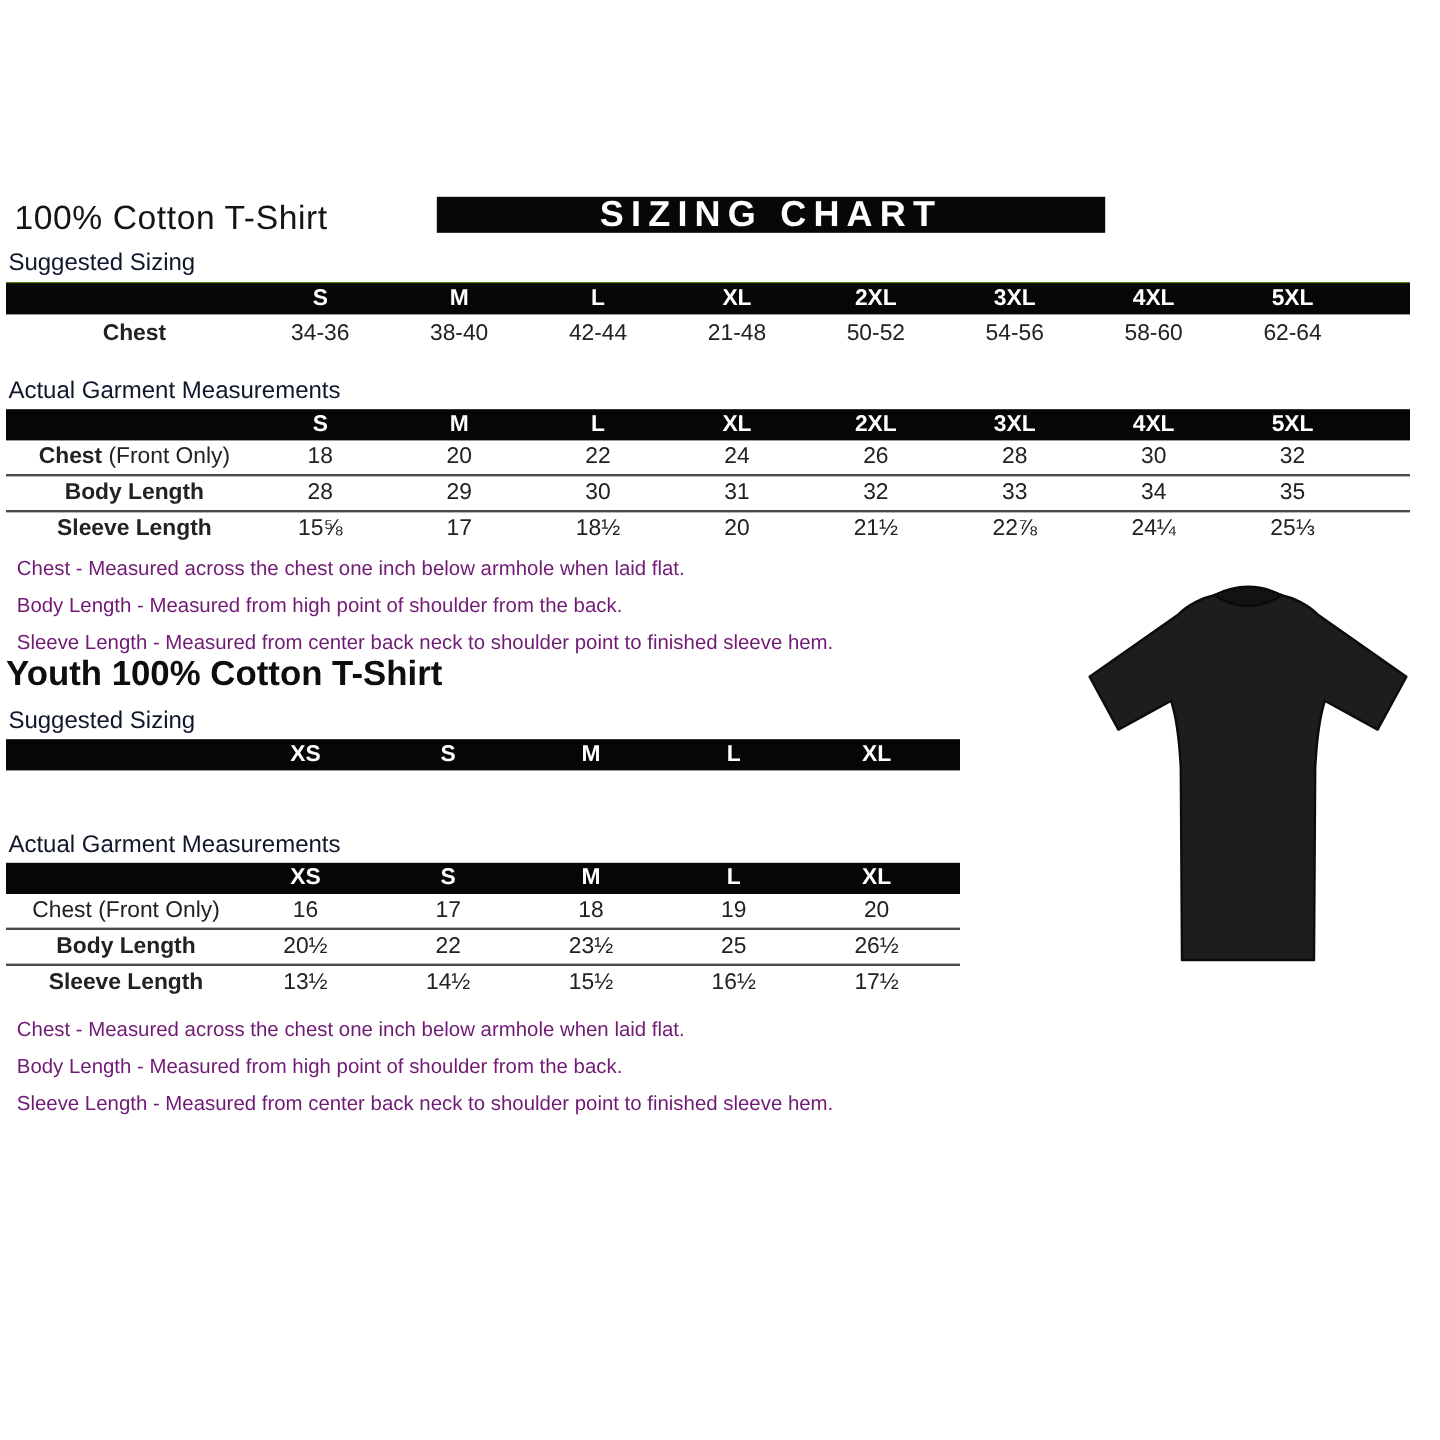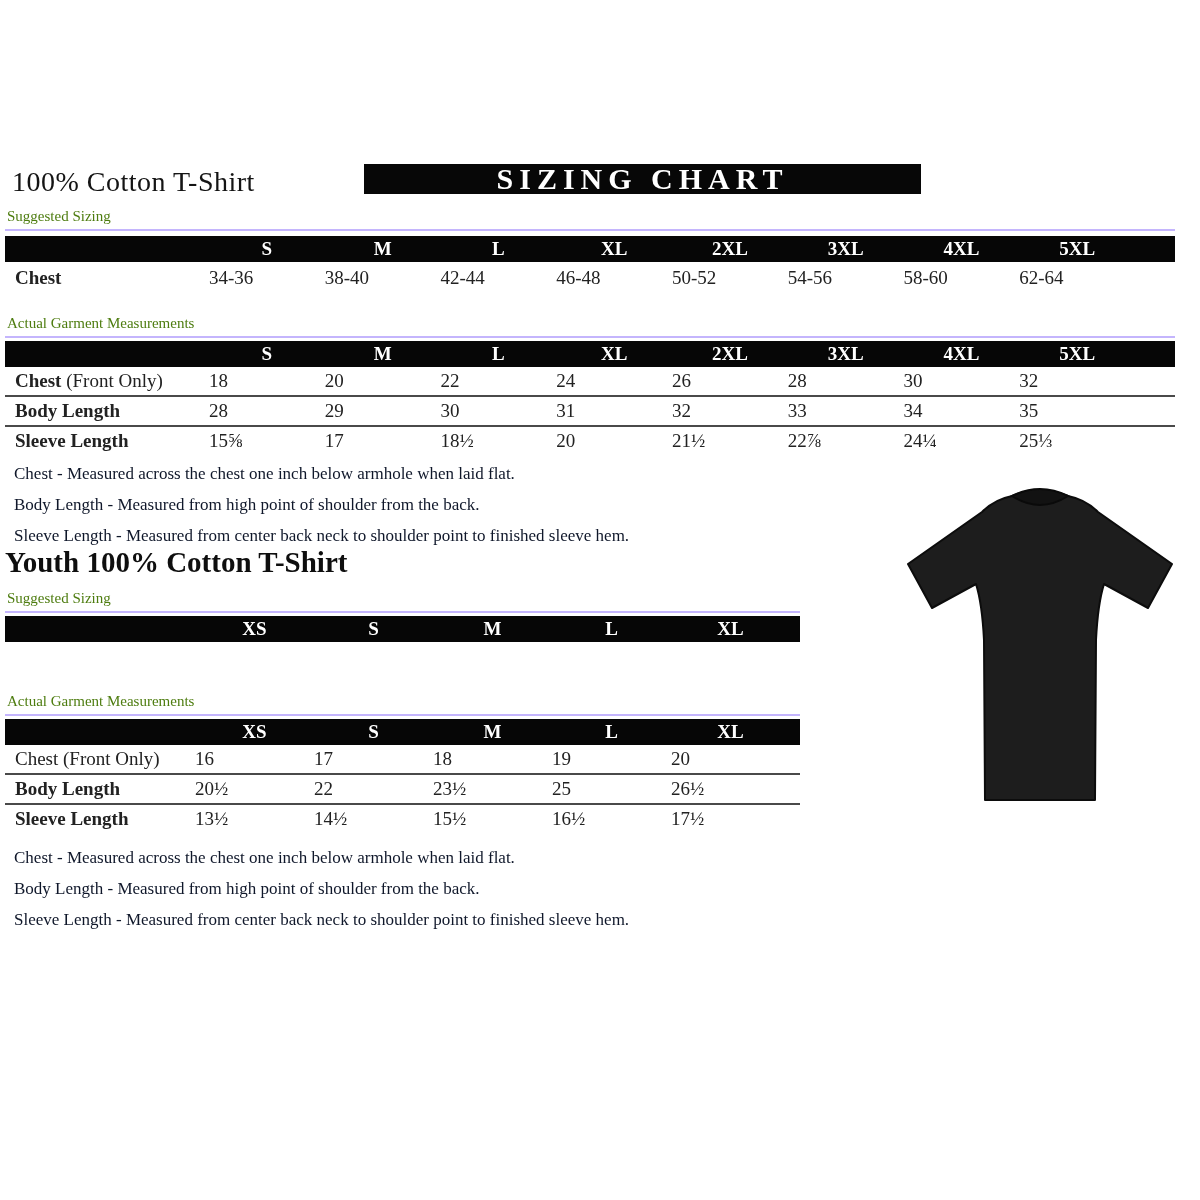--- a/index.html
+++ b/index.html
@@ -1,43 +1,43 @@
 <!DOCTYPE html>
 <html><head>
 <meta charset="utf-8">
 <style>
   html,body{margin:0;padding:0;background:#fff;}
   #canvas{
     position:relative;width:1200px;height:1200px;background:#ffffff;
-    font-family:Liberation Serif, serif;color:#161616;overflow:hidden;
+    font-family:Liberation Sans, sans-serif;color:#161616;overflow:hidden;
   }
   .abs{position:absolute;}
   
   .page-title{left:12px;top:166px;font-size:28px;font-weight:400;color:#141414;letter-spacing:0.5px;}
   .banner{
     left:364px;top:164px;width:557px;height:30px;background:#070707;
     color:#ffffff;font-weight:700;font-size:30px;letter-spacing:6px;
     display:flex;align-items:center;justify-content:center;
   }
   
-  .sec-label{font-size:15px;color:#4d7c0f;border-bottom:2px solid #c4b5fd;padding:0 0 4px 2px;}
+  .sec-label{font-size:20px;color:#0f172a;border-bottom:2px solid #4d7c0f;padding:0 0 4px 2px;}
   
   .sizetable{left:5px;}
   .trow{display:grid;align-items:center;}
   .adult .trow{grid-template-columns:204px repeat(8,1fr);padding-right:40px;}
   .youth-t .trow{grid-template-columns:190px repeat(5,1fr);padding-right:10px;}
   .thead{background:#060606;color:#fff;height:26px;}
   .thead .c{font-weight:700;font-size:19px;text-align:center;}
-  .tbody .c{font-size:19px;text-align:left;color:#222;}
+  .tbody .c{font-size:19px;text-align:center;color:#222;}
   .rowlabel{padding-left:10px;text-align:right;font-size:19px;color:#111;}
   .b{font-weight:700;}
   .sep{border-bottom:2px solid #4a4a4a;}
   .h32{height:32px;} .h28{height:28px;} .h30{height:30px;}
   
-  .notes{left:14px;font-size:17px;color:#0f172a;line-height:31px;}
+  .notes{left:14px;font-size:17px;color:#701a75;line-height:31px;}
   .youth-heading{left:5px;top:546px;font-size:29px;font-weight:700;color:#0e0e0e;text-align:center;}
   
   .tshirt{left:890px;top:482px;width:300px;height:330px;}
 </style>
 </head>
 <body>
 
 <div id="canvas">
 
   <div class="abs page-title">100% Cotton T-Shirt</div>
@@ -57,21 +57,21 @@
       <div class="c">2XL</div>
       <div class="c">3XL</div>
       <div class="c">4XL</div>
       <div class="c">5XL</div>
     </div>
     <div class="trow tbody h32">
       <div class="c rowlabel b">Chest</div>
       <div class="c">34-36</div>
       <div class="c">38-40</div>
       <div class="c">42-44</div>
-      <div class="c">46-48</div>
+      <div class="c">21-48</div>
       <div class="c">50-52</div>
       <div class="c">54-56</div>
       <div class="c">58-60</div>
       <div class="c">62-64</div>
     </div>
   </div>
 
   <div class="abs sec-label" style="left:5px;top:315px;width:1168px;">Actual Garment Measurements</div>
 
   <div class="abs sizetable adult" style="top:341px;width:1170px;">

